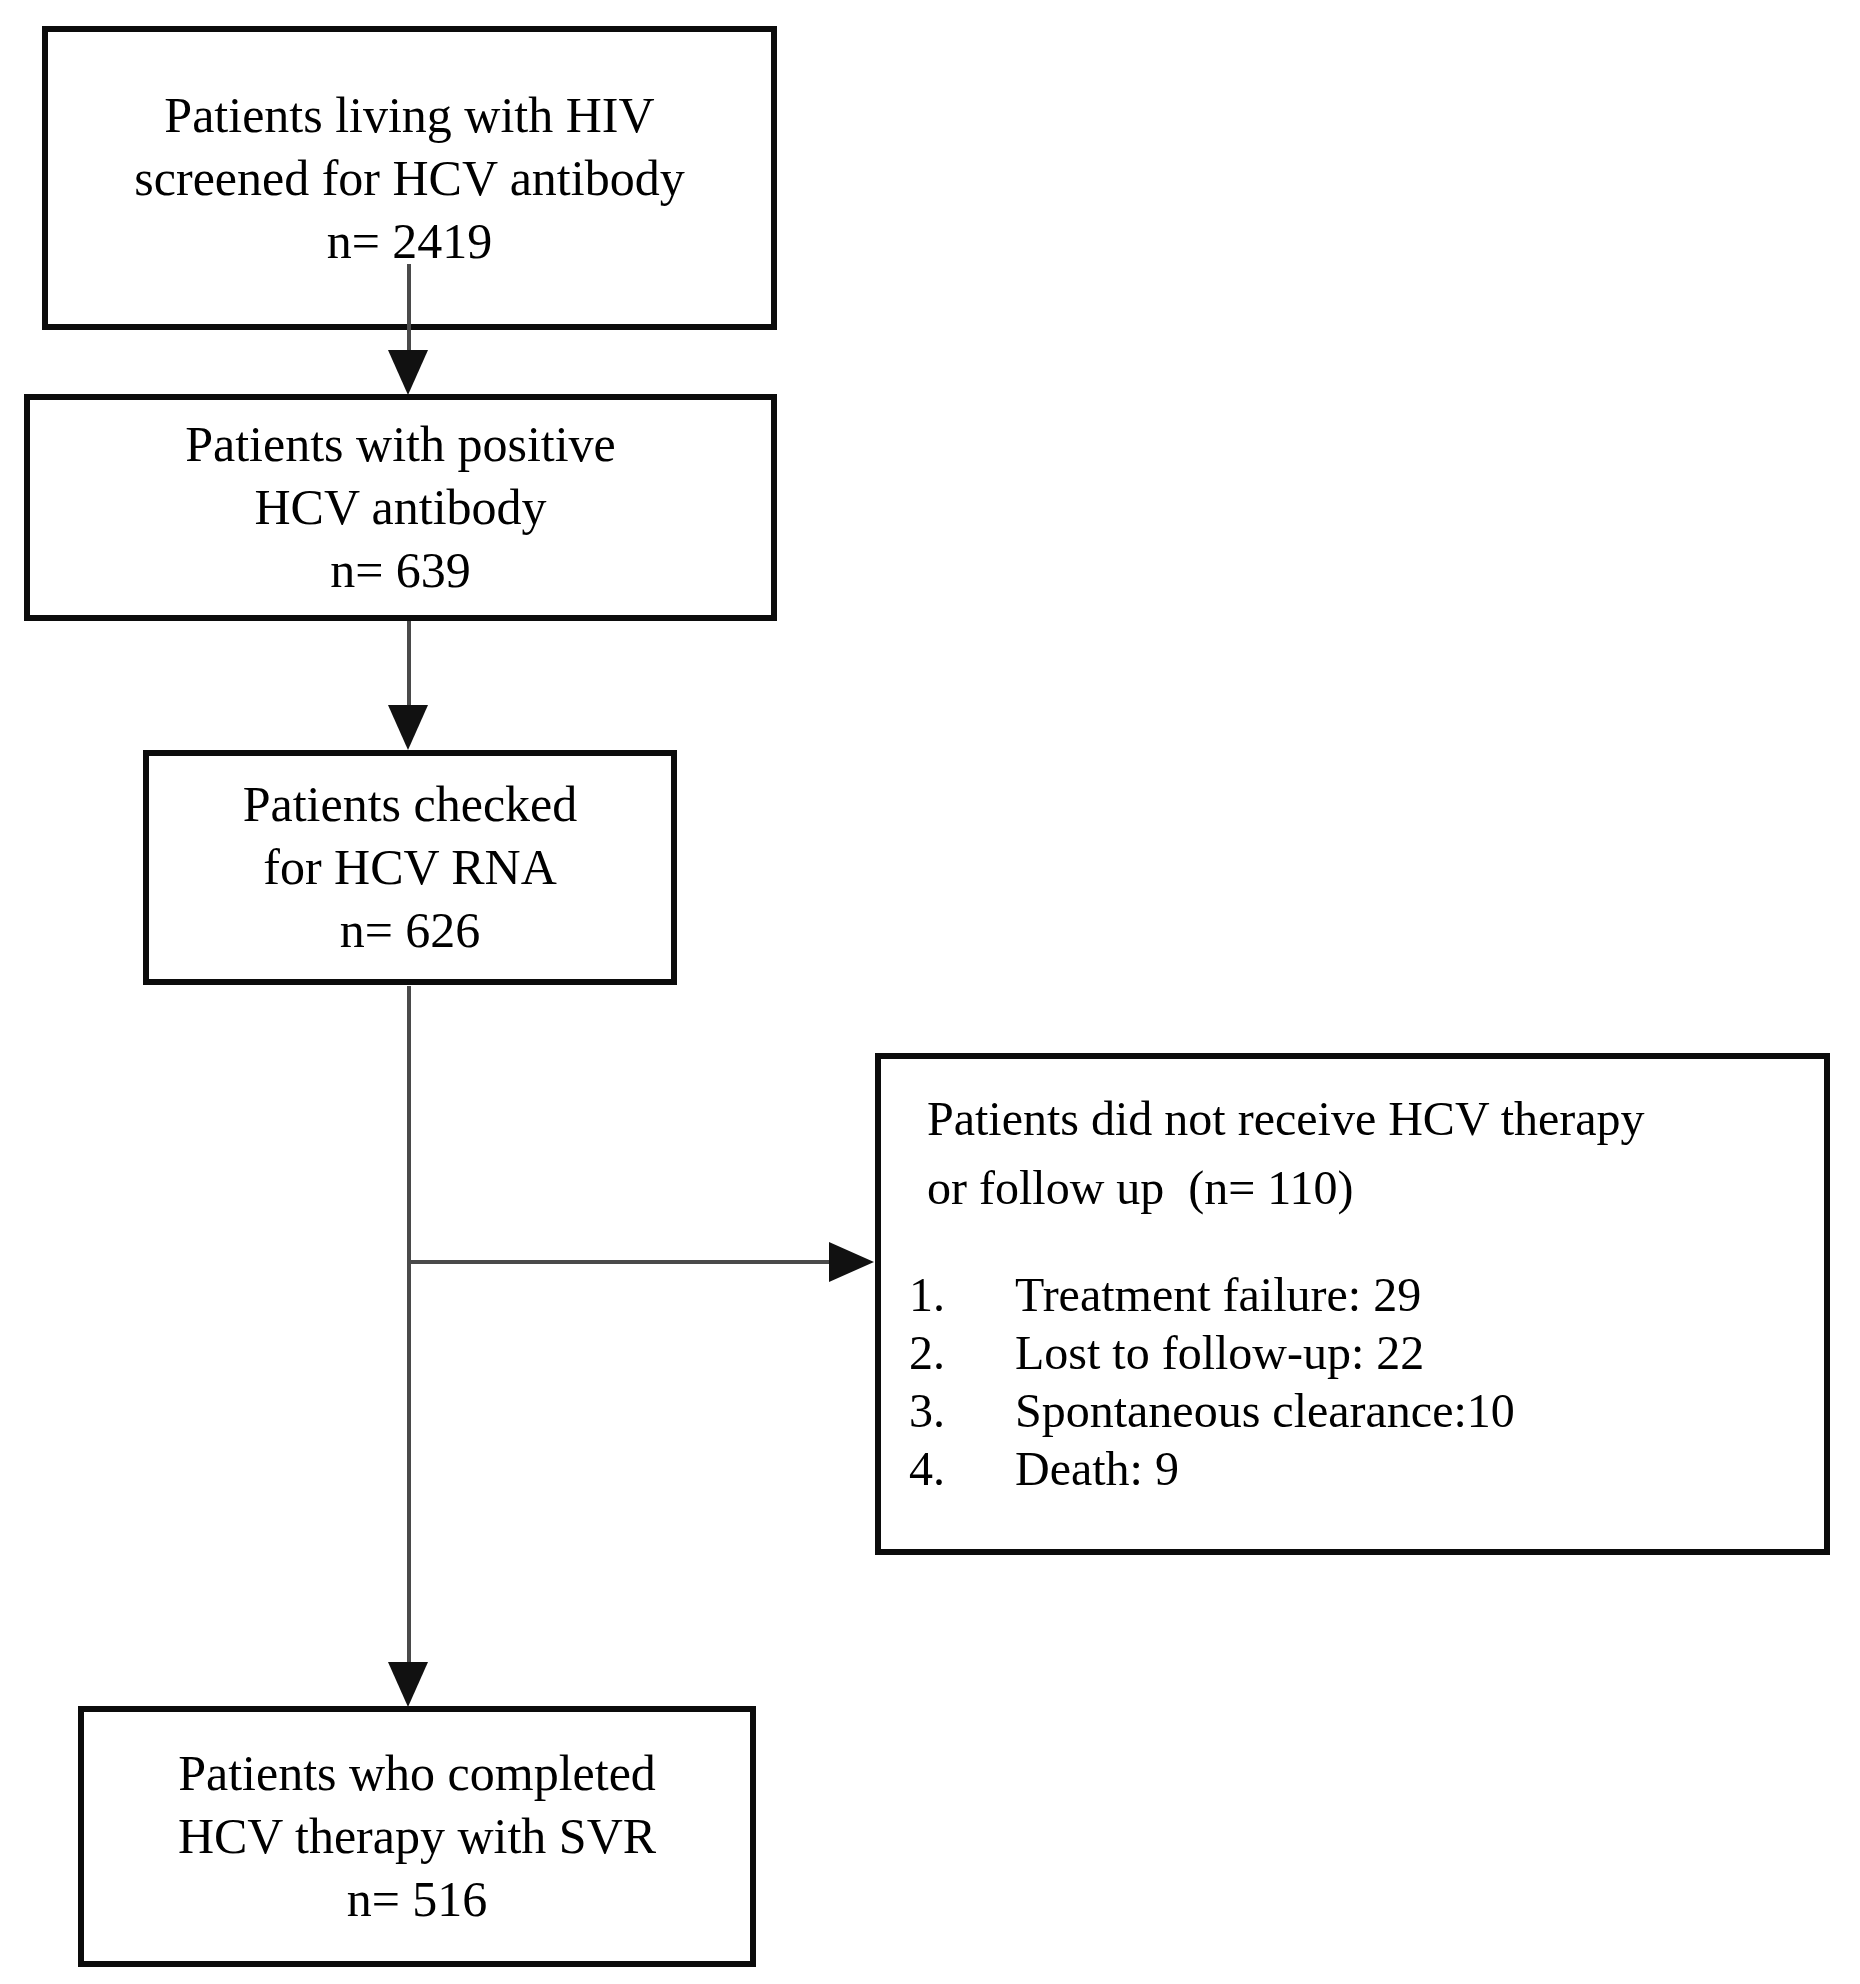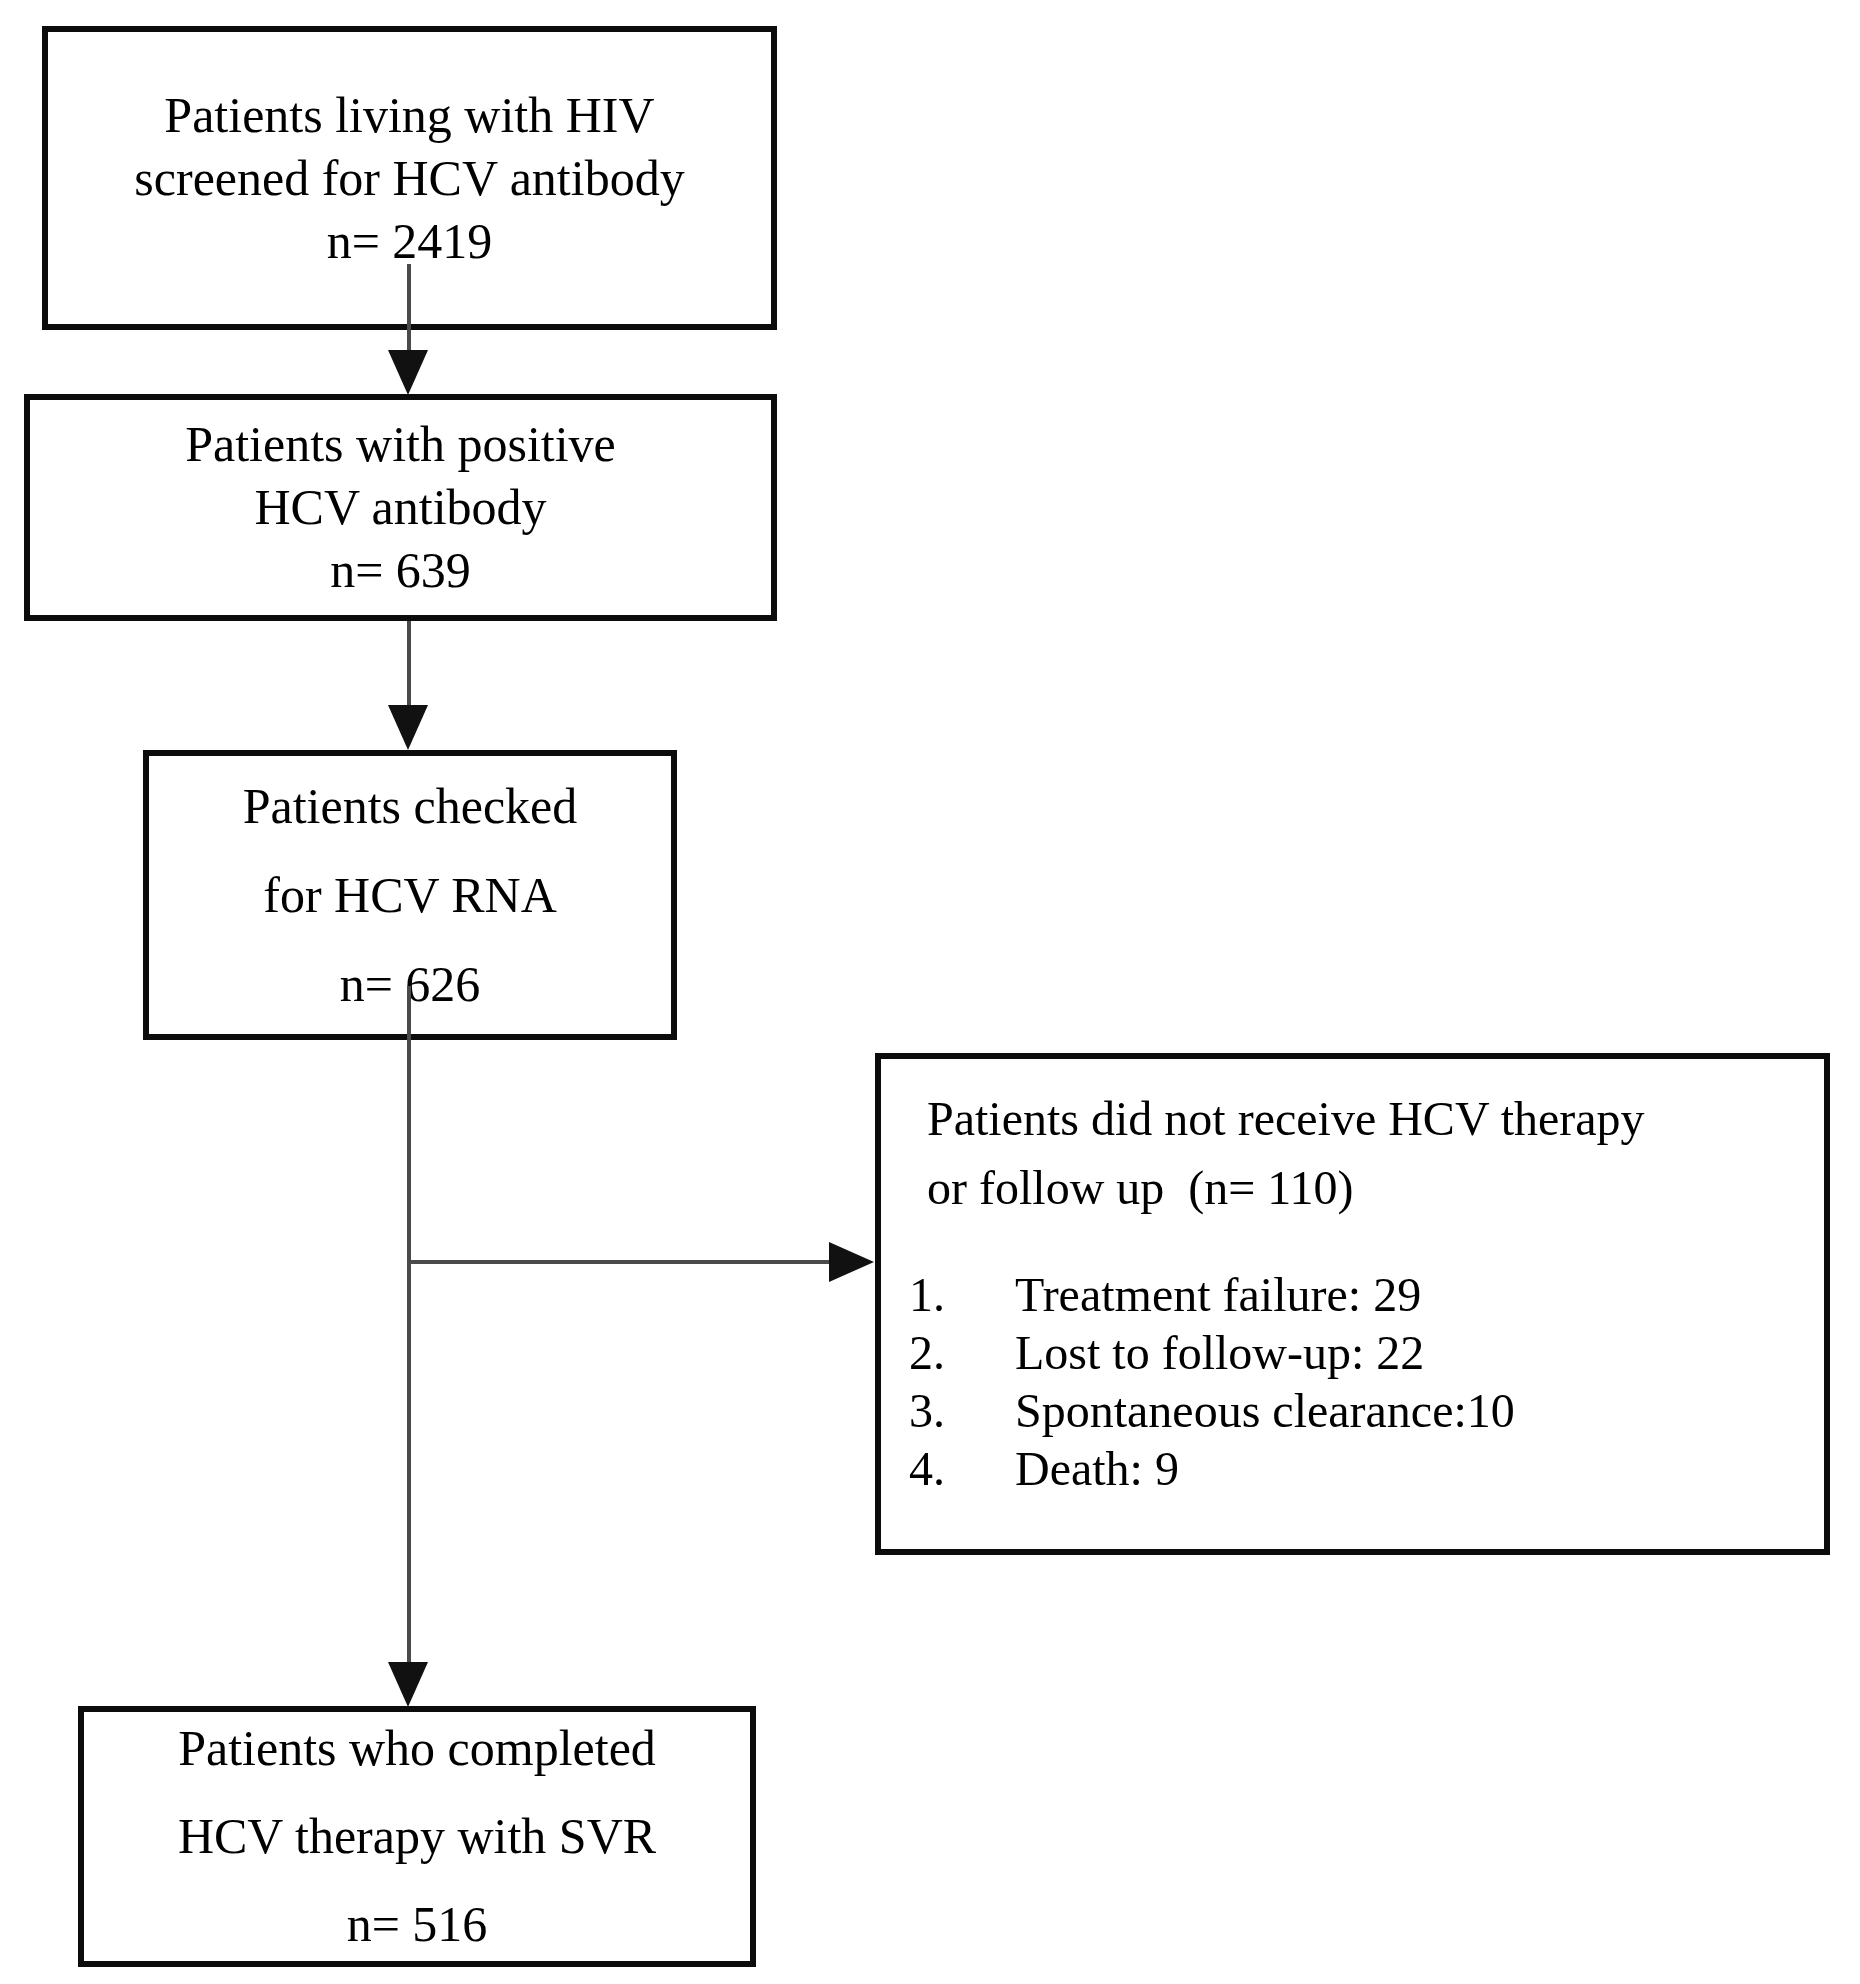--- a/index.html
+++ b/index.html
@@ -97,21 +97,21 @@
 
   <div class="flow-box" style="left:24px; top:394px; width:753px; height:227px;">
     <div>Patients with positive</div>
     <div>HCV antibody</div>
     <div>n= 639</div>
   </div>
 
   <div class="vline" style="left:407px; top:621px; height:87px;"></div>
   <div class="ah-down" style="left:388px; top:705px;"></div>
 
-  <div class="flow-box" style="left:143px; top:750px; width:534px; height:290px;gap:26px;">
+  <div class="flow-box" style="left:143px; top:750px; width:534px; height:235px;">
     <div>Patients checked</div>
     <div>for HCV RNA</div>
     <div>n= 626</div>
   </div>
 
   <div class="vline" style="left:407px; top:986px; height:679px;"></div>
   <div class="ah-down" style="left:388px; top:1662px;"></div>
 
   <div class="hline" style="left:408px; top:1260px; width:423px;"></div>
   <div class="ah-right" style="left:829px; top:1242px;"></div>
@@ -132,20 +132,20 @@
         <span class="list-num">3.</span>
         <span class="list-text">Spontaneous clearance:10</span>
       </div>
       <div class="list-item">
         <span class="list-num">4.</span>
         <span class="list-text">Death: 9</span>
       </div>
     </div>
   </div>
 
-  <div class="flow-box" style="left:78px; top:1706px; width:678px; height:261px;gap:25px;">
+  <div class="flow-box" style="left:78px; top:1706px; width:678px; height:261px;">
     <div>Patients who completed</div>
     <div>HCV therapy with SVR</div>
     <div>n= 516</div>
   </div>
 
 </div>
 
 
 </body></html>

